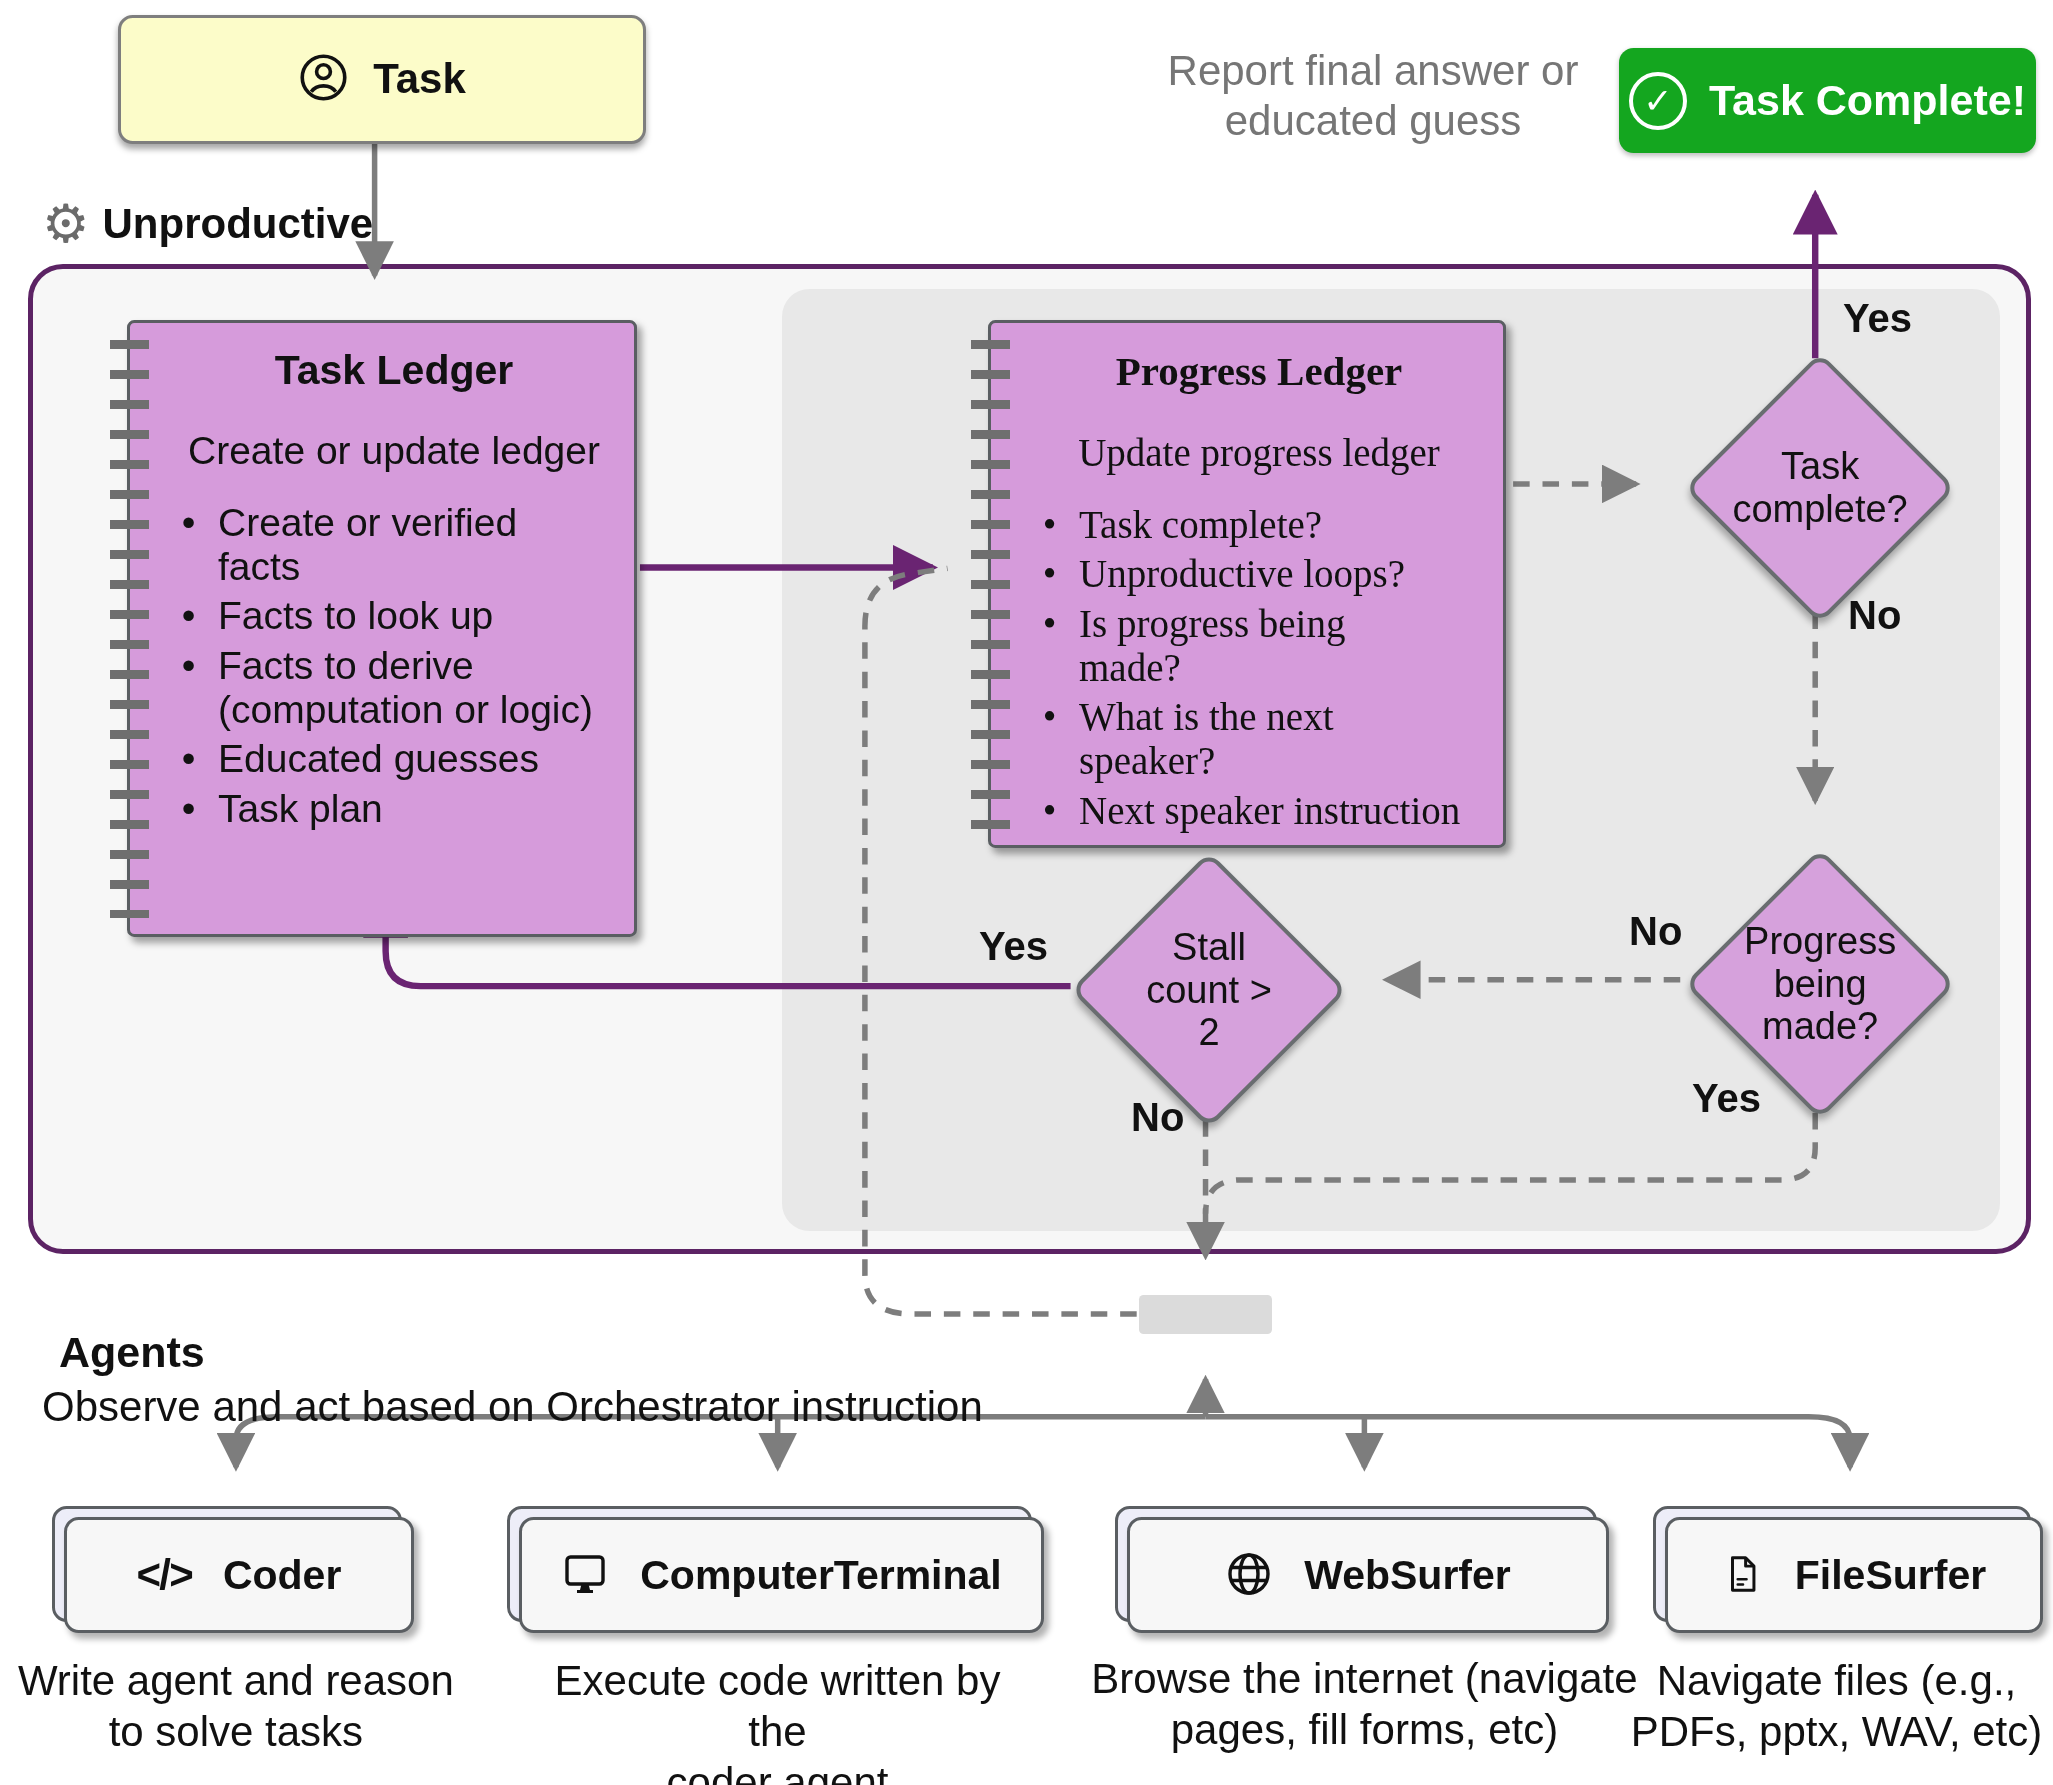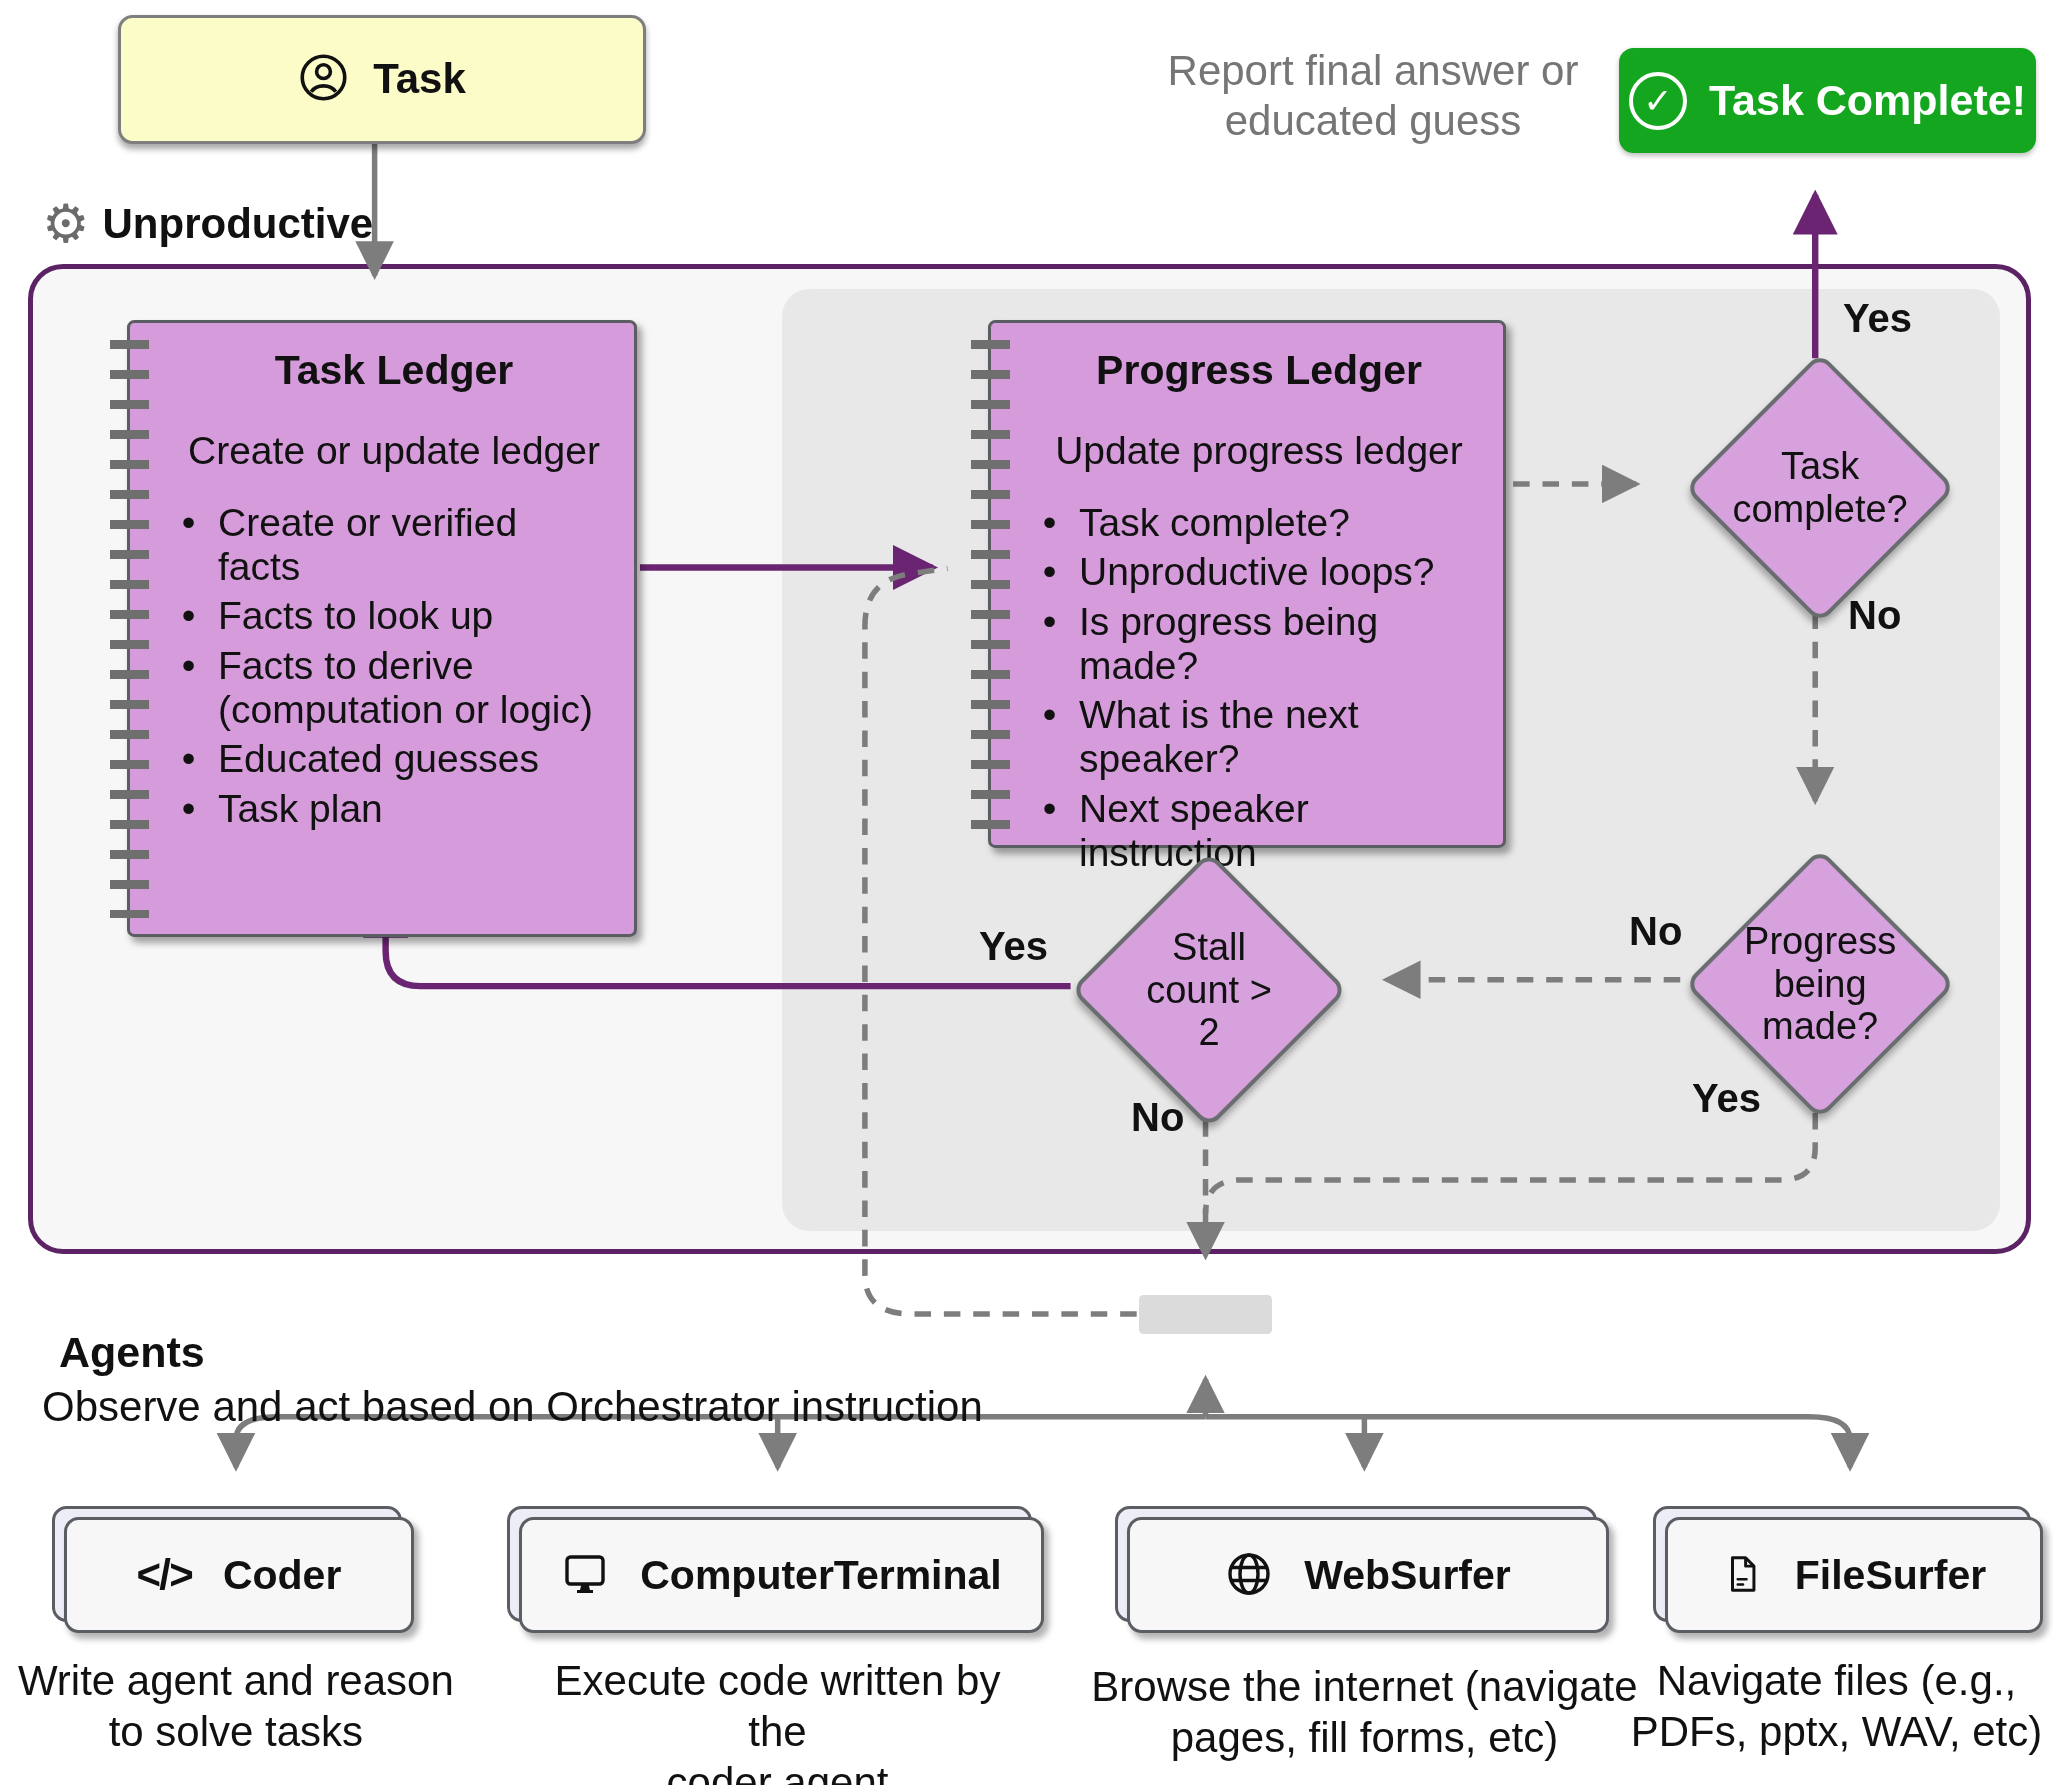--- a/index.html
+++ b/index.html
@@ -23,21 +23,21 @@
   .inner-panel{left:782px;top:289px;width:1218px;height:942px;background:#E8E8E8;
     border-radius:27.5px;z-index:2;}
 
   
   .ledger{background:#D69BDB;border:3.7px solid #5A5E62;border-radius:7.3px;
     box-shadow:4.6px 5.5px 7.3px rgba(0,0,0,.35);z-index:10;box-sizing:border-box;
     padding:24px 24px 18.4px 48px;}
   .ledger .binding{position:absolute;left:-20px;top:16.5px;width:39px;height:calc(100% - 33px);
     background:repeating-linear-gradient(180deg,#6F6F6F 0 9.2px,transparent 9.2px 30px);}
   .task-ledger{left:127px;top:320px;width:510px;height:617px;}
-  .progress-ledger{left:988px;top:320px;width:518px;height:528px;}
+  .progress-ledger{left:988px;top:320px;width:518px;height:528px;font-family:Liberation Serif, serif;}
   .ledger h3{margin:0 0 35px 0;text-align:center;font-size:41px;font-weight:bold;}
   .ledger .intro{text-align:center;font-size:39px;margin:0 0 27.5px 0;white-space:pre-line;}
   .ledger ul{list-style:none;margin:0;padding:0;font-size:39px;line-height:1.13;}
   .ledger li{position:relative;padding-left:40px;margin:0 0 5.5px 0;white-space:pre-line;}
   .ledger li::before{content:"\2022";position:absolute;left:3.7px;}
 
   
   .diamond{transform:rotate(45deg);background:#D6A1DC;border:4.6px solid #696D70;border-radius:14.7px;
     box-shadow:3.7px 4.6px 7.3px rgba(0,0,0,.30);z-index:10;display:flex;align-items:center;justify-content:center;}
   .diamond .dlabel{transform:rotate(-45deg);text-align:center;font-size:38px;line-height:1.12;white-space:pre-line;}
@@ -239,19 +239,19 @@
           <path d="M18 30 h10 M18 36 h6" stroke="#111" stroke-width="3" stroke-linecap="round"></path>
         </svg>
     </span>
     <span class="lbl">FileSurfer</span>
   </div>
 
   <div class="abs agent-desc" style="left:6.4px;top:1655px;width:459px;">Write agent and reason
 to solve tasks</div>
   <div class="abs agent-desc" style="left:548px;top:1655px;width:459px;">Execute code written by the
 coder agent</div>
-  <div class="abs agent-desc" style="left:1089px;top:1653px;width:551px;margin-top:8px;">Browse the internet (navigate
+  <div class="abs agent-desc" style="left:1089px;top:1653px;width:551px;">Browse the internet (navigate
 pages, fill forms, etc)</div>
   <div class="abs agent-desc" style="left:1616px;top:1655px;width:441px;">Navigate files (e.g.,
 PDFs, pptx, WAV, etc)</div>
 
 </div>
 
 
 </body></html>

